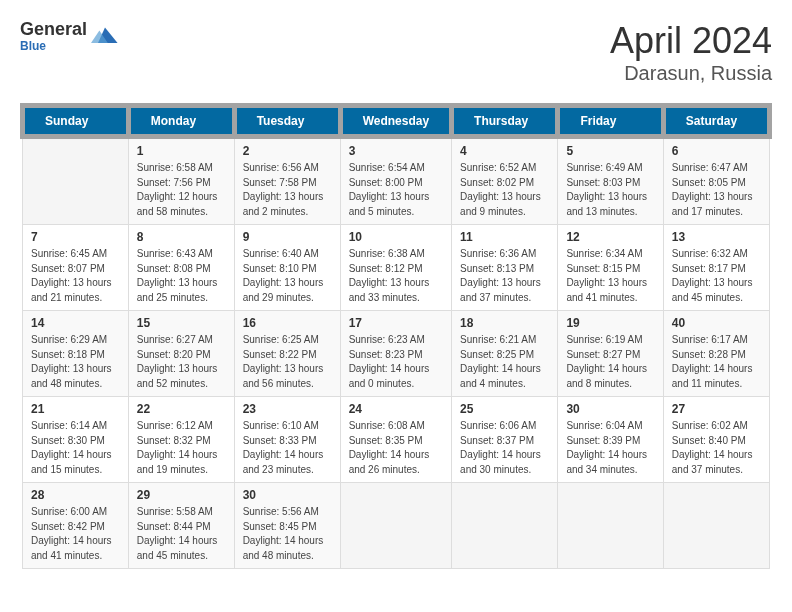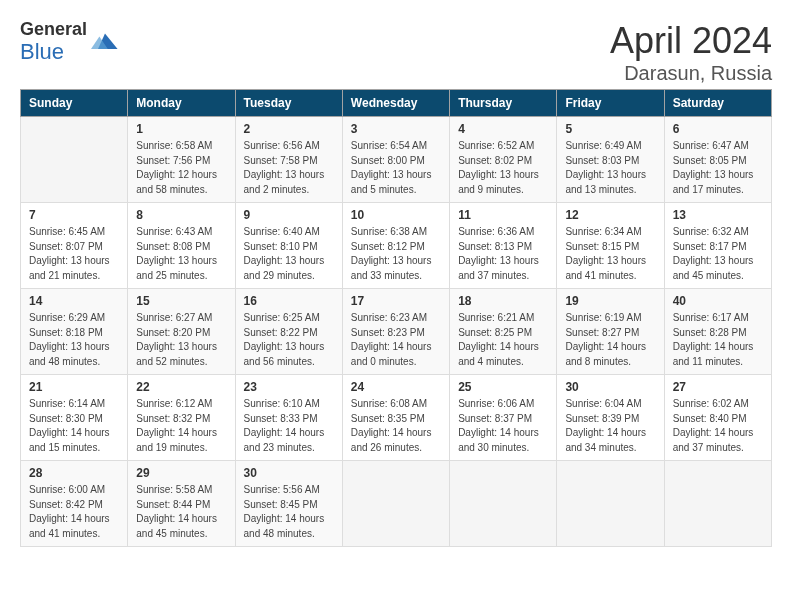--- a/index.html
+++ b/index.html
@@ -7,39 +7,39 @@
       font-family: Arial, sans-serif;
       background: #fff;
       width: 792px;
       min-height: 612px;
       padding: 20px;
     }
     .header {
       display: flex;
       justify-content: space-between;
       align-items: flex-start;
-      margin-bottom: 4px;
+      margin-bottom: 18px;
     }
     .logo {
       display: flex;
       align-items: center;
     }
     .logo-text {
       display: flex;
       flex-direction: column;
       line-height: 1.1;
     }
     .logo-general {
       font-size: 18px;
       font-weight: bold;
       color: #333;
     }
     .logo-blue {
-      font-size: 22px;
-      font-weight: normal;
+      font-size: 12px;
+      font-weight: bold;
       color: #2a6db5;
     }
     .logo-icon {
       width: 28px;
       height: 28px;
       margin-left: 4px;
     }
     .title-block {
       text-align: right;
     }
@@ -51,27 +51,27 @@
     .title-location {
       font-size: 20px;
       color: #555;
     }
     .calendar-table {
       width: 100%;
       border-collapse: collapse;
       font-size: 11px;
     }
     .calendar-table thead tr th {
-      background-color: #0c4a6e;
+      background-color: #0369a1;
       color: #fff;
       text-align: left;
-      padding: 6px 8px;
+      padding: 6px 20px;
       font-size: 12px;
       font-weight: bold;
-      border: 1px solid #a3a3a3;
+      border: 5px solid #a3a3a3;
     }
     .calendar-table tbody tr td {
       vertical-align: top;
       padding: 5px 8px;
       border: 1px solid #ddd;
       min-height: 80px;
       width: 14.28%;
       background: #fff;
     }
     .calendar-table tbody tr:nth-child(odd) td {

